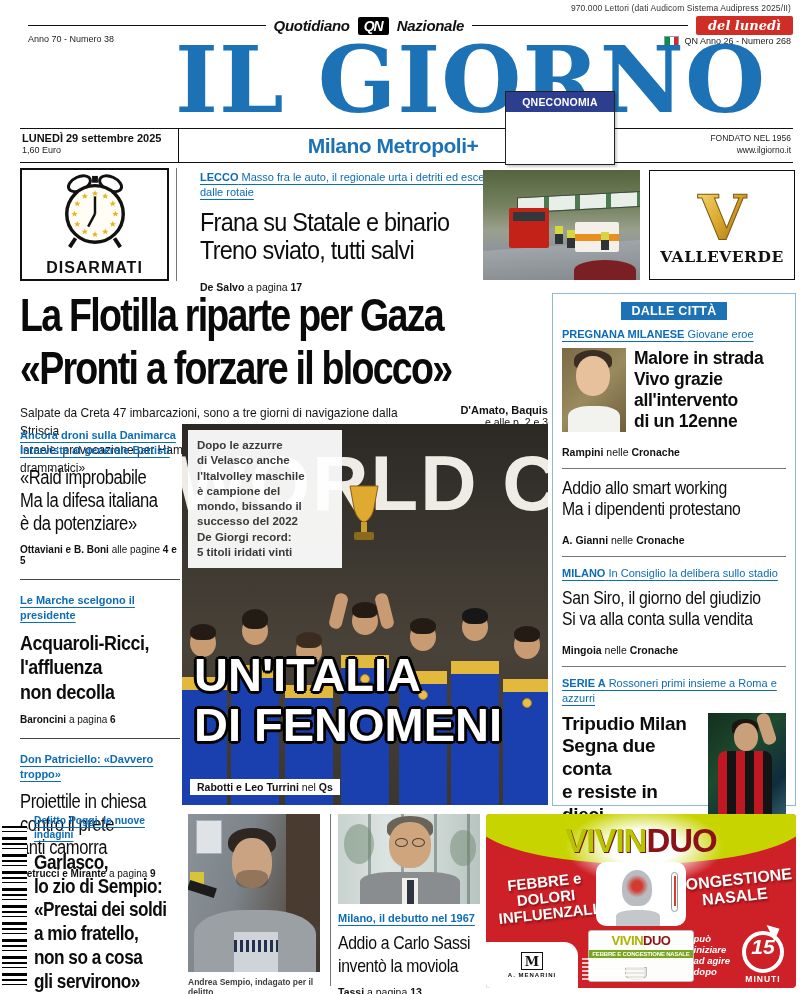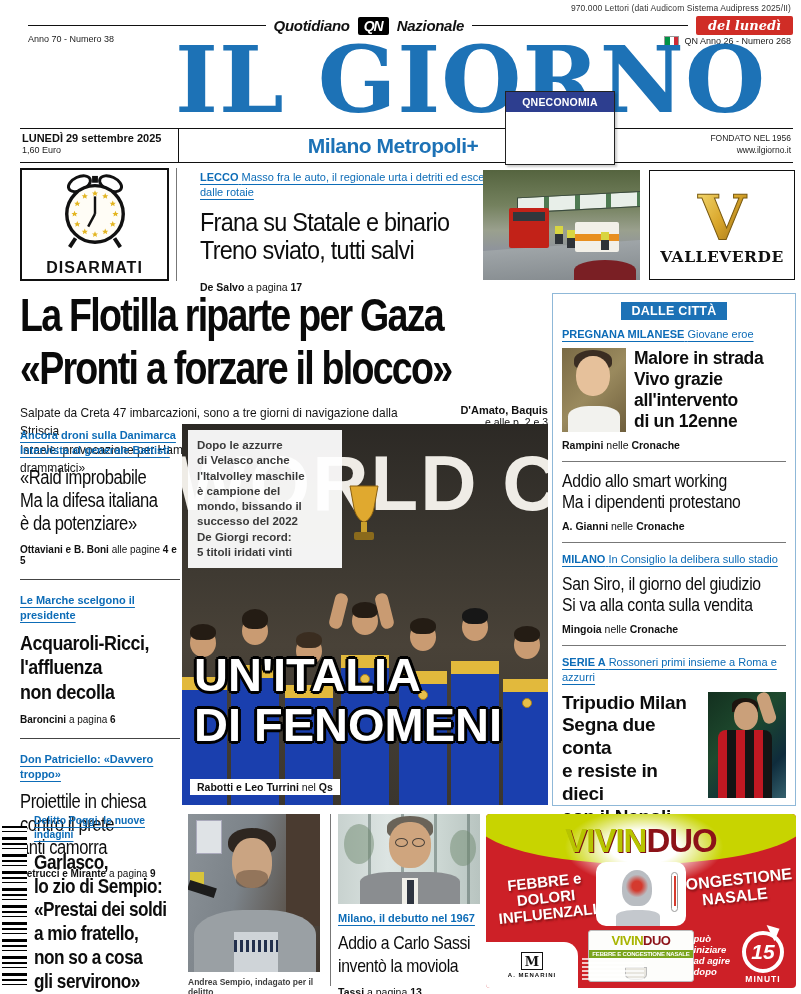--- a/index.html
+++ b/index.html
@@ -109,21 +109,21 @@
 
   
   .rail { position:absolute; left:552px; top:293px; width:244px; height:513px; border:1px solid #8fb8d8;
           background:#fff; padding:0 9px; }
   .badge { width:max-content; margin:8px auto 7px; background:#1d72b6; color:#fff; font-weight:bold;
            font-size:12.5px; padding:2px 10px; letter-spacing:.3px; }
   .rail-row { display:flex; gap:8px; margin-top:6px; }
   .rail-hl { font-size:17.5px; line-height:1.2; letter-spacing:-.3px; color:#0d0d0d; }
   .rail-hl.bold { font-weight:bold; }
   .rail-hl.sqz { transform:scaleX(.9); transform-origin:0 0; width:248px; }
-  .rail-by { margin-top:7px; }
+  .rail-by { margin-top:14px; }
   .rail-rule { border-top:1px solid #777; margin:10px 0 9px; }
   .boy-photo { position:relative; width:64px; height:84px; flex:none; overflow:hidden;
      background:linear-gradient(135deg,#7a6a45,#9a8a5e 50%,#6e5e3c); }
   .milan-photo { position:relative; width:78px; height:106px; flex:none; overflow:hidden;
      background:linear-gradient(135deg,#13301f,#1e4a2e 40%,#0f2c3c 75%,#35616e); }
 
   
   .barcode { position:absolute; left:2px; top:826px; width:25px; height:160px; background:
      repeating-linear-gradient(to bottom,#000 0 2px,#fff 2px 5px,#000 5px 6px,#fff 6px 11px,#000 11px 14px,#fff 14px 17px); }
   .garlasco { position:absolute; left:34px; top:814px; width:152px; }
@@ -158,21 +158,21 @@
   .ad-pack { position:absolute; left:102px; top:116px; width:106px; height:52px; background:#fdfdfb;
              border:1px solid #bbb; border-radius:3px; overflow:hidden; }
   .pack-brand { text-align:center; font-weight:bold; font-size:13px; letter-spacing:-.5px; margin-top:2px; }
   .pack-brand .b1 { color:#a8b400; } .pack-brand .b2 { color:#8c1218; }
   .pack-band { margin-top:2px; background:#7aa51e; color:#fff; font-size:6px; font-weight:bold;
                text-align:center; padding:1px 0; letter-spacing:-.2px; }
   .ad-onset { position:absolute; right:66px; bottom:10px; color:#fff; font-style:italic; font-weight:bold;
               font-size:9.5px; line-height:1.15; text-align:left; }
   .ad-min { position:absolute; right:2px; bottom:4px; width:62px; text-align:center; color:#fff; }
   .min-circ { width:42px; height:42px; margin:0 auto; border:4px solid #fff; border-radius:50%;
-              display:flex; align-items:center; justify-content:center; font-weight:bold; font-size:21px;
+              display:flex; align-items:flex-start; justify-content:center; font-weight:bold; font-size:21px;
               font-style:italic; position:relative; }
   .min-arrow { position:absolute; top:-9px; right:-4px; width:0; height:0;
                border-left:9px solid transparent; border-right:9px solid transparent; border-bottom:10px solid #fff;
                transform:rotate(64deg); }
   .min-label { font-weight:bold; font-size:8.5px; letter-spacing:1px; margin-top:1px; }
   .ad-menarini { position:absolute; left:0; bottom:0; width:92px; height:46px; background:#fff;
                  border-radius:0 14px 0 0; display:flex; flex-direction:column; align-items:center; justify-content:center; }
   .m-logo { width:22px; height:18px; border:1.5px solid #111; font-family:"DejaVu Serif",serif; font-weight:bold;
             font-size:13px; display:flex; align-items:center; justify-content:center; }
   .m-name { font-size:6px; font-weight:bold; letter-spacing:1px; margin-top:2px; color:#111; }

